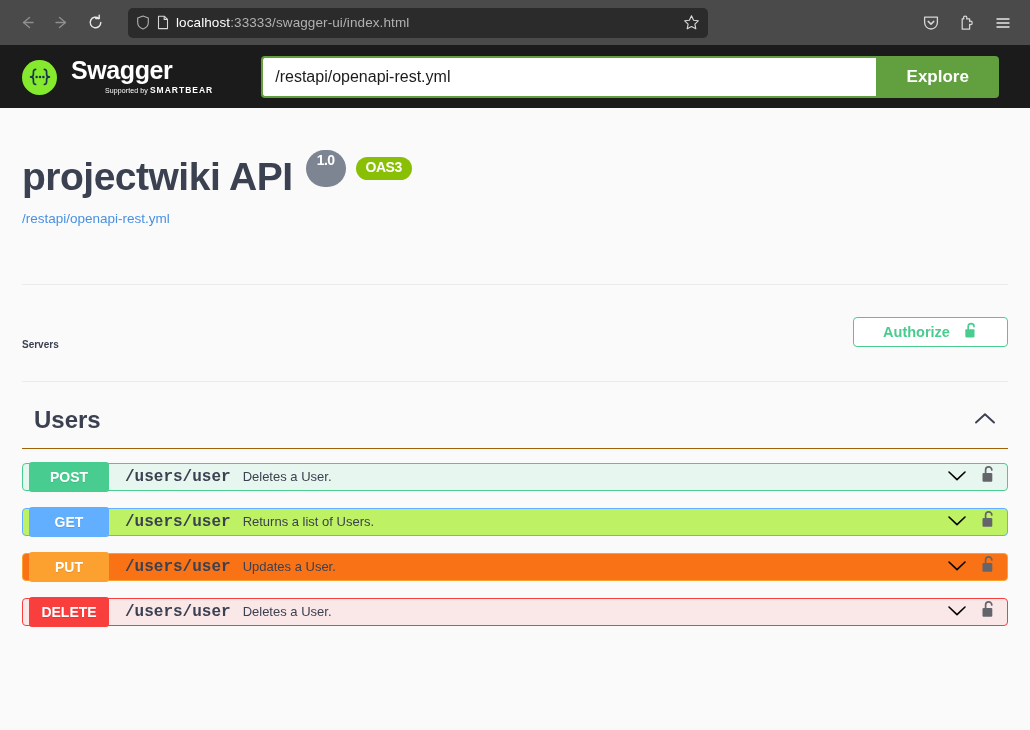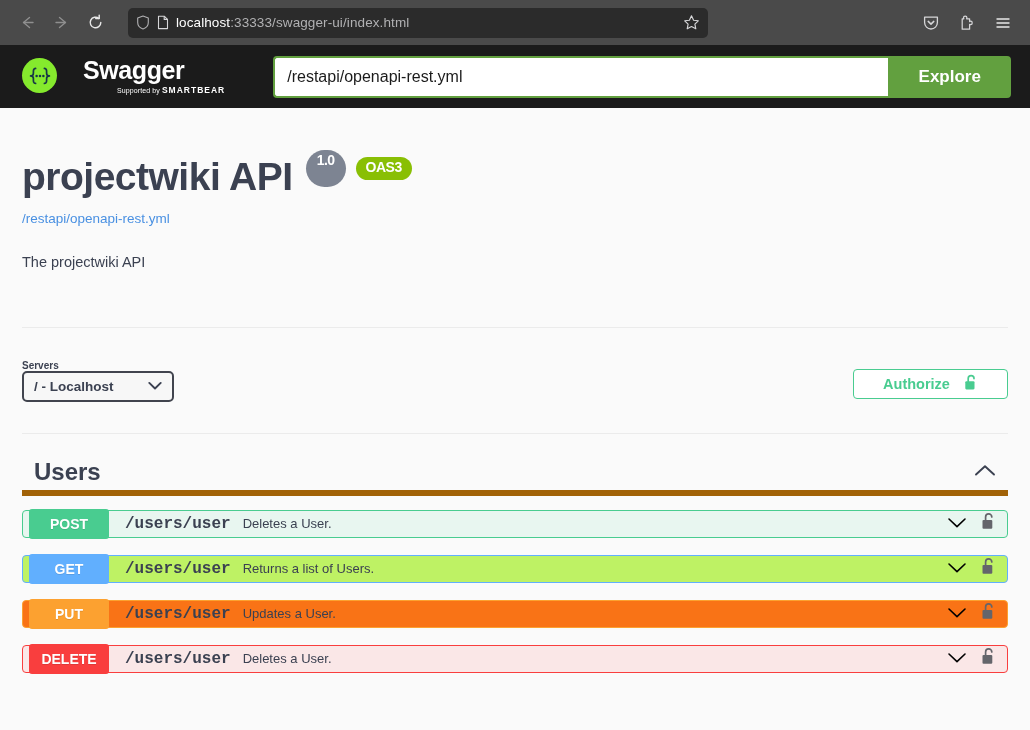--- a/index.html
+++ b/index.html
@@ -55,21 +55,21 @@
   }
 
   
   .topbar{
     height:63px;
     background:#1b1b1b;
     display:flex; align-items:center;
     padding:0 0 0 22px;
   }
   .logo{
-    display:flex; align-items:flex-start; gap:26px;
+    display:flex; align-items:flex-end; gap:14px;
     flex:0 0 auto;
     text-decoration:none;
   }
   .logo-mark{
     width:35px; height:35px;
     background:#85ea2d;
     border-radius:50%;
     display:flex; align-items:center; justify-content:center;
     flex:0 0 auto;
   }
@@ -219,22 +219,22 @@
   .divider2{
     height:1px; background:#ebebeb;
     margin-top:31px;
   }
 
   
   .tag-section{ padding:0 22px; }
   .tag-head{
     display:flex; align-items:center;
     justify-content:space-between;
-    padding:24px 12px 4px;
-    border-bottom:6px solid #a16207;
+    padding:24px 12px 14px;
+    border-bottom:1px solid #a16207;
     cursor:pointer;
   }
   .tag-name{
     font-size:24px; font-weight:700;
     color:#3b4151;
   }
   .op-list{ padding-top:14px; }
 
   .op-row{
     display:flex; align-items:center;
@@ -372,36 +372,27 @@
 <div class="main">
 
   <div class="wrap">
     <div class="info-block">
       <div class="api-title">
         <span>projectwiki API</span>
         <span class="badge-version">1.0</span>
         <span class="badge-oas">OAS3</span>
       </div>
       <a class="spec-link">/restapi/openapi-rest.yml</a>
-      <div class="api-desc">The projectwiki API</div>
     </div>
     <div class="divider"></div>
   </div>
 
   <div class="servers-row">
     <div class="servers-block">
       <div class="servers-label">Servers</div>
-      <div class="server-select">
-        <span class="sel-text">/ - Localhost</span>
-        <span class="sel-chev">
-          <svg width="14" height="9" viewBox="0 0 14 9">
-            <path d="M1.3 1.4 L7 7 L12.7 1.4" fill="none" stroke="#3b4151" stroke-width="1.9" stroke-linecap="round" stroke-linejoin="round"></path>
-          </svg>
-        </span>
-      </div>
     </div>
     <button class="authorize-btn">
       <span>Authorize</span>
       <span>
         <svg width="14" height="17" viewBox="0 0 14 17">
           <path d="M4.2 7.2 V4.6 a2.9 2.9 0 0 1 5.8 0" fill="none" stroke="#49cc90" stroke-width="1.7" stroke-linecap="round"></path>
           <rect x="1.3" y="7.2" width="9.2" height="8.2" rx="1.1" fill="#49cc90"></rect>
         </svg>
       </span>
     </button>

